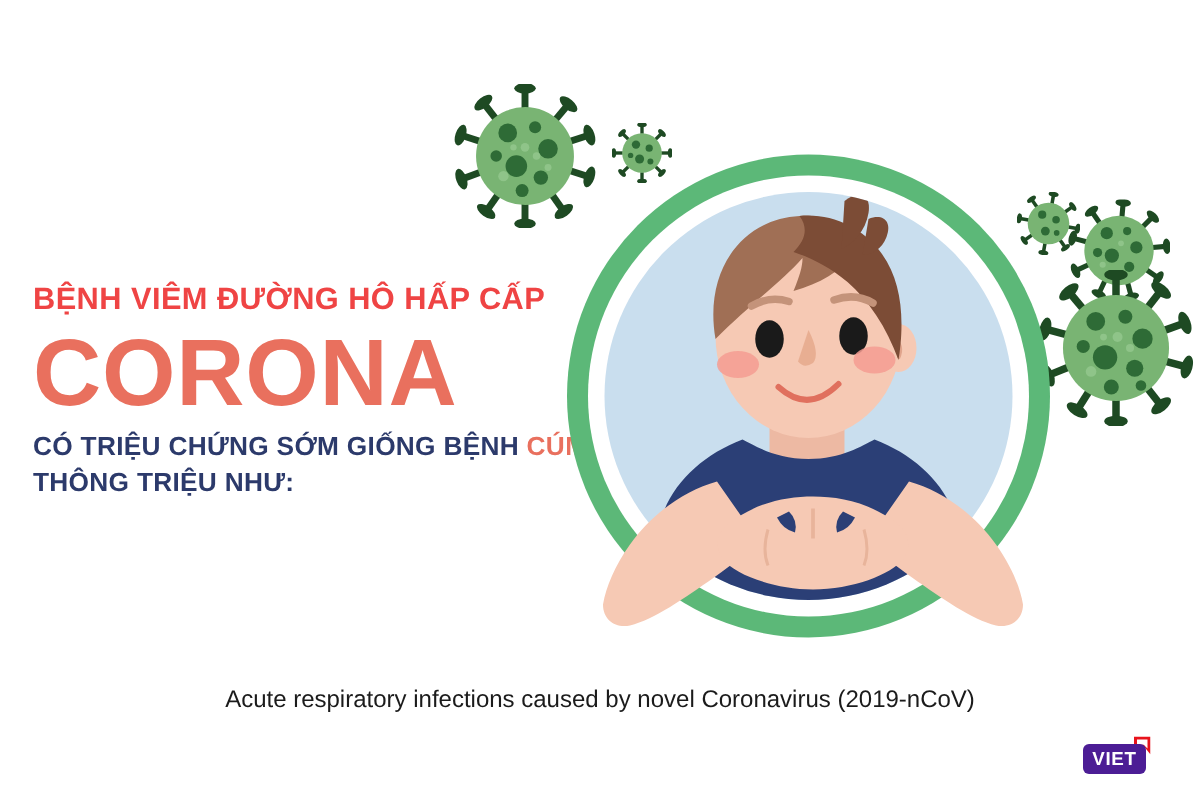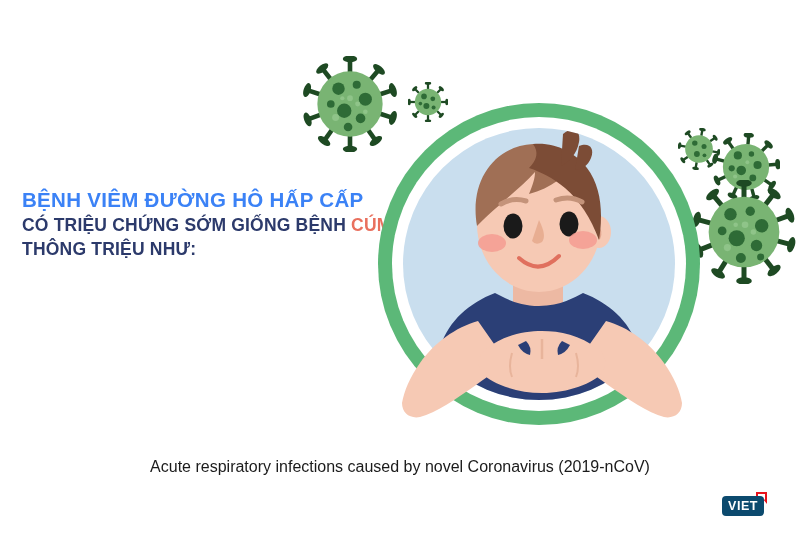--- a/index.html
+++ b/index.html
@@ -12,21 +12,21 @@
   }
   #poster{
     position:absolute;left:0;top:0;width:800px;height:533px;
     background:#ffffff;overflow:hidden;
   }
   
   .headline-block{
     position:absolute;left:22px;top:186px;width:370px;
   }
   .line-top{
-    color:#3b82f6;
+    color:#ef4444;
     font-weight:bold;
     font-size:20.5px;
     letter-spacing:0.3px;
     line-height:27px;
     white-space:nowrap;
   }
   .corona-word{
     color:#E9705E;
     font-weight:bold;
     font-size:63px;
@@ -75,21 +75,21 @@
     font-size:16px;
     line-height:30px;
   }
   .en-line{display:block;}
   
   .viet-logo{
     position:absolute;left:722px;top:490px;width:52px;height:30px;
   }
   .viet-box{
     position:absolute;left:0;top:6px;width:42px;height:20px;
-    background:#0c4a6e;
+    background:#4c1d95;
     border-radius:4px;
     color:#ffffff;
     font-size:12.5px;
     font-weight:bold;
     letter-spacing:0.5px;
     text-align:center;
     line-height:20px;
   }
   .viet-flag{
     position:absolute;left:34px;top:0px;width:11px;height:12px;
@@ -367,20 +367,21 @@
       <circle cx="66" cy="74" r="3.4" fill="#2E6B36"></circle>
       <circle cx="51" cy="43" r="3.2" fill="#8FC489"></circle>
       <circle cx="34" cy="65" r="3.4" fill="#8FC489"></circle>
       <circle cx="59" cy="50" r="2.6" fill="#8FC489"></circle>
       <circle cx="42" cy="43" r="2.2" fill="#8FC489"></circle>
     </svg>
   </div>
 
   <div class="headline-block">
     <div class="line-top">BỆNH VIÊM ĐƯỜNG HÔ HẤP CẤP</div>
+    <div class="corona-word">CORONA</div>
     <div class="line-sub"><span>CÓ TRIỆU CHỨNG SỚM GIỐNG BỆNH </span><span class="hl">CÚM</span></div>
     <div class="line-sub">THÔNG TRIỆU NHƯ:</div>
   </div>
 
   <div class="illus">
     <div class="ring-outer"></div>
     <div class="ring-white"></div>
     <div class="ring-inner">
       <svg class="person-svg" width="272" height="272" viewBox="0 0 272 272">
 

